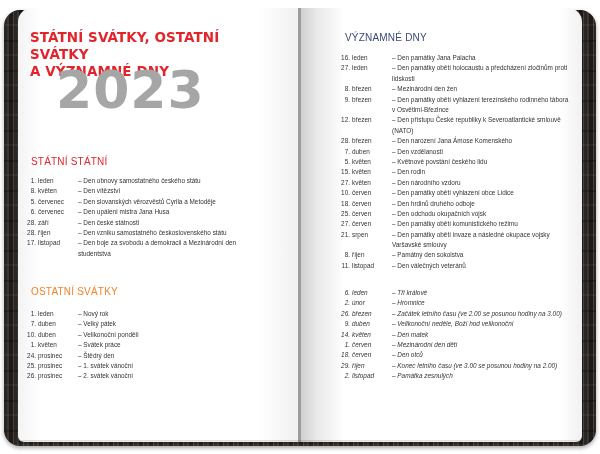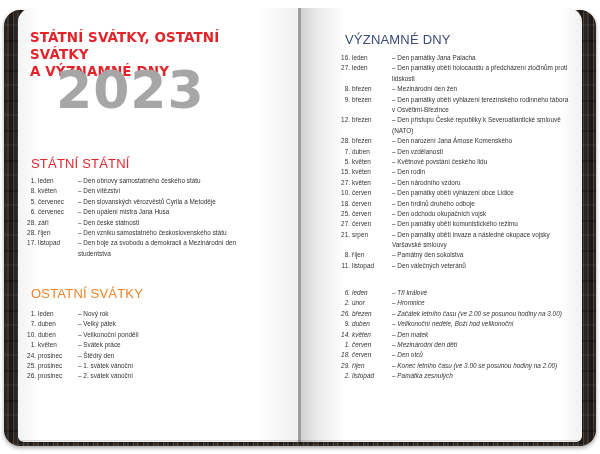--- a/index.html
+++ b/index.html
@@ -50,21 +50,21 @@
   }
   .year {
     position: absolute; left: 56px; top: 60px;
     font-family: "DejaVu Sans", sans-serif; font-weight: bold;
     font-size: 52px; line-height: 60px; color: #a6a6a6; letter-spacing: 1px;
   }
 
   .section-heading {
     position: absolute;
     font-family: "Liberation Sans", sans-serif;
-    font-size: 13px; letter-spacing: 0.2px;
+    font-size: 10px; letter-spacing: 0.2px;
   }
   .h-red { color: #e3242b; }
   .h-orange { color: #f0822a; }
   .h-navy { color: #3a4a78; }
 
   .list { position: absolute; font-family: "Liberation Sans", sans-serif; font-size: 6.4px; color: #333; }
   .row { display: flex; height: 10.4px; line-height: 10.4px; white-space: nowrap; }
   .row.tall { height: 20.8px; }
   .row .d { width: 14px; text-align: right; padding-right: 2px; }
   .row .m { width: 40px; }

